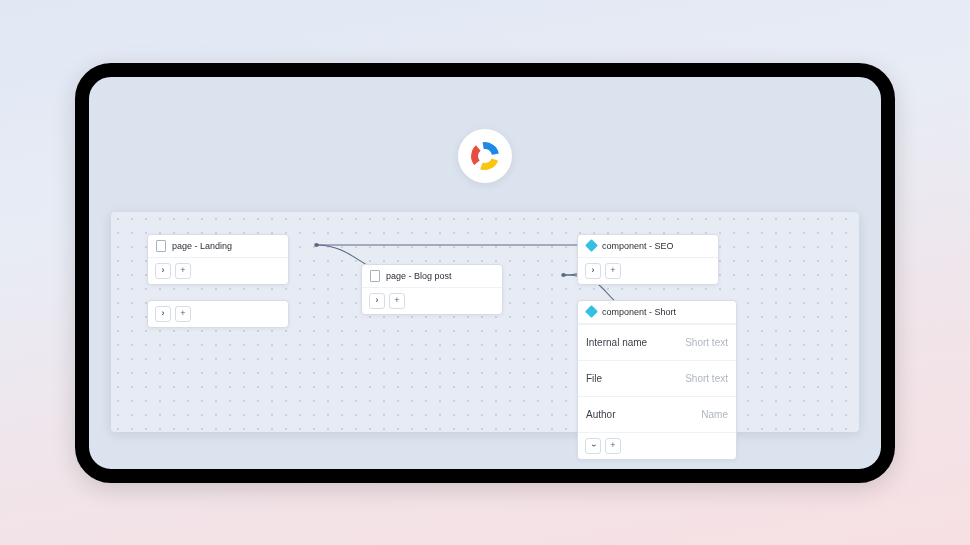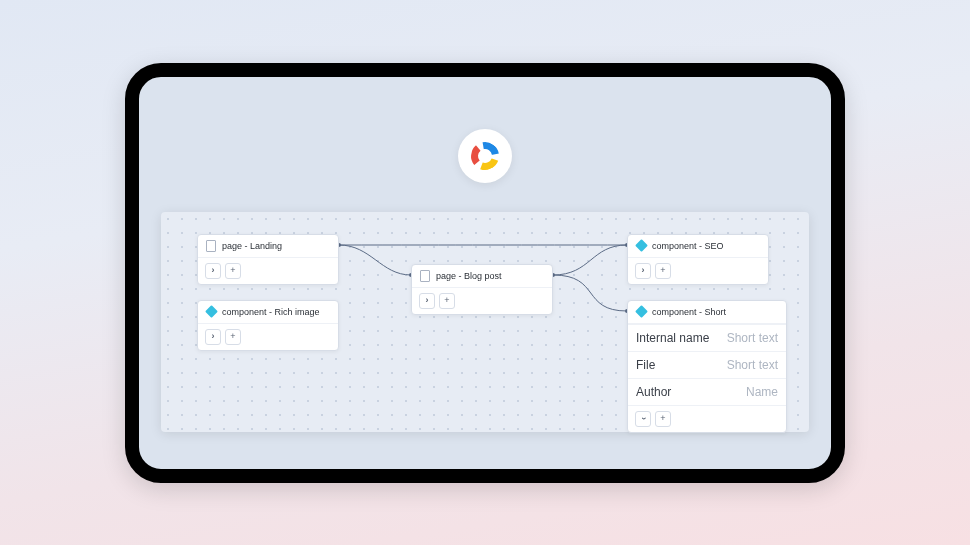--- a/index.html
+++ b/index.html
@@ -2,21 +2,21 @@
 <html><head>
 <meta charset="utf-8">
 <style>
   * { box-sizing: border-box; margin: 0; padding: 0; }
   html, body { width: 970px; height: 545px; overflow: hidden; font-family: -apple-system, BlinkMacSystemFont, "Segoe UI", Helvetica, Arial, sans-serif; }
   body {
     background: linear-gradient(170deg, #e1e8f4 0%, #e8ecf5 35%, #f1e4e9 70%, #f7e0e3 100%);
     display: flex; align-items: center; justify-content: center;
   }
   .device {
-    width: 720px; height: 420px;
+    width: 820px; height: 420px;
     border: 14px solid #000;
     border-radius: 36px;
     background: #dbe3ee;
     position: relative;
     overflow: hidden;
     box-shadow: 0 6px 24px rgba(0,0,0,0.15);
   }
   .device-inner { position: absolute; inset: 0; }
   .logo-wrap {
     position: absolute; left: 50%; top: 52px; transform: translateX(-50%);
@@ -67,22 +67,22 @@
     background: #fff; display: flex; align-items: center; justify-content: center;
     font-size: 9px; color: #5a6474; line-height: 1;
   }
   .tool.caret::before { content: "›"; font-weight: 700; }
   .tool.caret-down::before { content: "›"; font-weight: 700; transform: rotate(90deg); display:inline-block;}
   .tool.plus::before { content: "+"; }
 
   .fields { }
   .field-row {
     display: flex; justify-content: space-between; align-items: center;
-    padding: 6px 8px; border-top: 1px solid #eef1f6;
-    font-size: 12px; color: #3a3f48;
+    padding: 12px 8px; border-top: 1px solid #eef1f6;
+    font-size: 10px; color: #3a3f48;
   }
   .field-type { color: #aeb6c2; }
 
   .n-landing { left: 36px;  top: 22px; }
   .n-rich    { left: 36px;  top: 88px; }
   .n-blog    { left: 250px; top: 52px; }
   .n-seo     { left: 466px; top: 22px; }
   .n-author  { left: 466px; top: 88px; width: 160px; }
 </style>
 </head>
@@ -120,24 +120,20 @@
           <span class="icon icon-page"></span>
           <span>page - Landing</span>
         </div>
         <div class="node-tools">
           <span class="tool caret"></span>
           <span class="tool plus"></span>
         </div>
       </div>
 
       <div class="node n-rich">
-        <div class="node-head">
-          <span class="icon icon-comp"></span>
-          <span>component - Rich image</span>
-        </div>
         <div class="node-tools">
           <span class="tool caret"></span>
           <span class="tool plus"></span>
         </div>
       </div>
 
       <div class="node n-seo">
         <div class="node-head">
           <span class="icon icon-comp"></span>
           <span>component - SEO</span>

